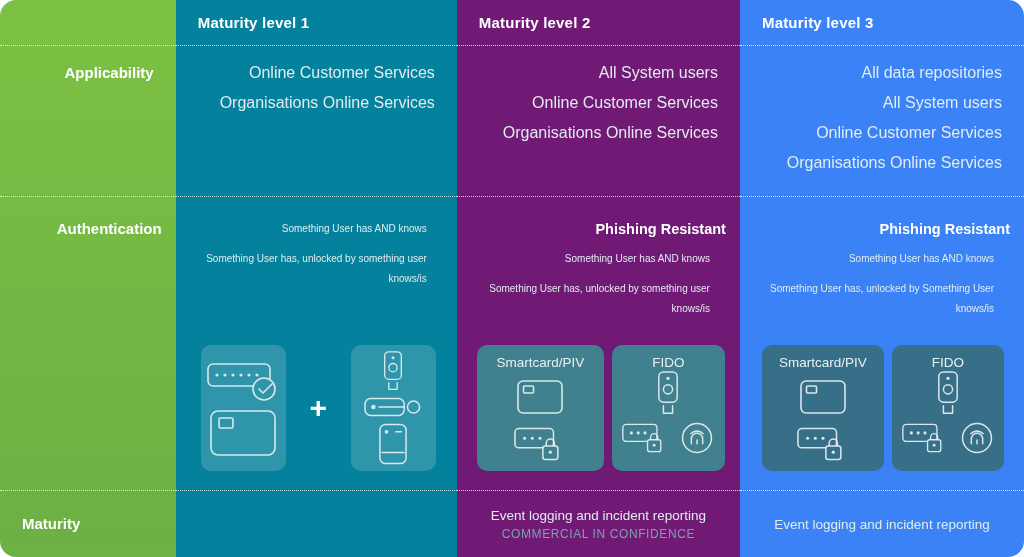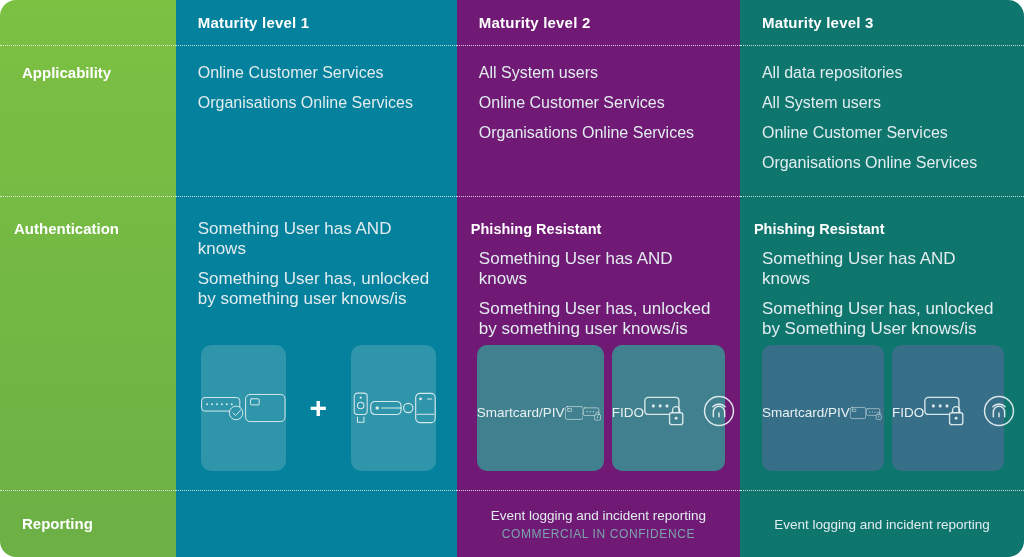--- a/index.html
+++ b/index.html
@@ -5,37 +5,37 @@
   html,body{margin:0;padding:0;background:#ffffff;}
   .matrix{
     position:relative;width:1024px;height:557px;display:flex;
     border-radius:16px;overflow:hidden;
     font-family:"Liberation Sans",sans-serif;
   }
   .col{display:flex;flex-direction:column;box-sizing:border-box;}
   .col-labels{width:180px;background:linear-gradient(180deg,#7cc142,#6cb046);}
   .col-l1{width:288px;background:#04819c;--panel:#2e95aa;}
   .col-l2{width:290px;background:#701a75;--panel:#41808e;}
-  .col-l3{width:291px;background:#0f766e;--panel:#386f88;}
-  .cell{position:relative;box-sizing:border-box;}
+  .col-l3{width:291px;background:#3b82f6;--panel:#386f88;}
+  .cell{position:relative;box-sizing:border-box;text-align:right;}
   .r-head{height:45px;display:flex;align-items:center;padding-left:22px;}
   .r-app{height:151px;border-top:1px dotted rgba(255,255,255,.75);padding:12px 22px 0;}
   .r-auth{height:294px;border-top:1px dotted rgba(255,255,255,.75);padding:12px 14px 0;}
   .r-rep{height:67px;border-top:1px dotted rgba(255,255,255,.75);display:flex;flex-direction:column;align-items:center;justify-content:center;}
   .r-rep.label-cell{align-items:flex-start;padding-left:22px;}
   .head-title{color:#ffffff;font-weight:bold;font-size:15px;letter-spacing:.2px;}
   .row-label{color:#ffffff;font-weight:bold;font-size:15px;line-height:20px;padding-top:5px;display:block;}
   .r-auth .row-label{padding-top:10px;}
   .app-line{color:#e2ecef;font-size:16px;line-height:30px;white-space:nowrap;}
   .auth-text{padding-top:10px;}
   .auth-heading{color:#ffffff;font-weight:bold;font-size:14.5px;line-height:20px;margin:0 0 10px;}
-  .auth-line{color:#e2ecef;font-size:17px;line-height:20px;margin:0 8px 10px;}
+  .auth-line{color:#e2ecef;font-size:10px;line-height:20px;margin:0 16px 10px;}
   .panel-row{position:absolute;left:0;right:0;top:148px;height:126px;}
   .panel{position:absolute;top:0;height:126px;border-radius:10px;background:var(--panel);
-         display:flex;flex-direction:row;align-items:center;box-sizing:border-box;}
+         display:flex;flex-direction:column;align-items:center;box-sizing:border-box;}
   .col-l1 .panel-a{left:25px;width:85px;justify-content:space-evenly;padding:6px 0;}
   .col-l1 .panel-b{left:175px;width:85px;justify-content:space-evenly;padding:4px 0;}
   .col-l1 .plus-wrap{position:absolute;left:110px;width:65px;height:126px;display:flex;align-items:center;justify-content:center;}
   .plus-sign{color:#ffffff;font-size:30px;font-weight:bold;line-height:30px;}
   .col-l2 .panel-a{left:20px;width:127px;}
   .col-l2 .panel-b{left:155px;width:113px;}
   .col-l3 .panel-a{left:22px;width:122px;}
   .col-l3 .panel-b{left:152px;width:112px;}
   .panel-label{color:#e7f0f2;font-size:13.5px;margin-top:10px;line-height:16px;}
   .panel .mt1{margin-top:9px;}
@@ -55,21 +55,21 @@
 
   <div class="col col-labels">
     <div class="cell r-head"></div>
     <div class="cell r-app">
       <span class="row-label">Applicability</span>
     </div>
     <div class="cell r-auth">
       <span class="row-label">Authentication</span>
     </div>
     <div class="cell r-rep label-cell">
-      <span class="row-label" style="padding-top:0;">Reporting</span>
+      <span class="row-label" style="padding-top:0;">Maturity</span>
     </div>
   </div>
 
   <div class="col col-l1">
     <div class="cell r-head">
       <span class="head-title">Maturity level 1</span>
     </div>
     <div class="cell r-app">
       <div class="app-line">Online Customer Services</div>
       <div class="app-line">Organisations Online Services</div>

